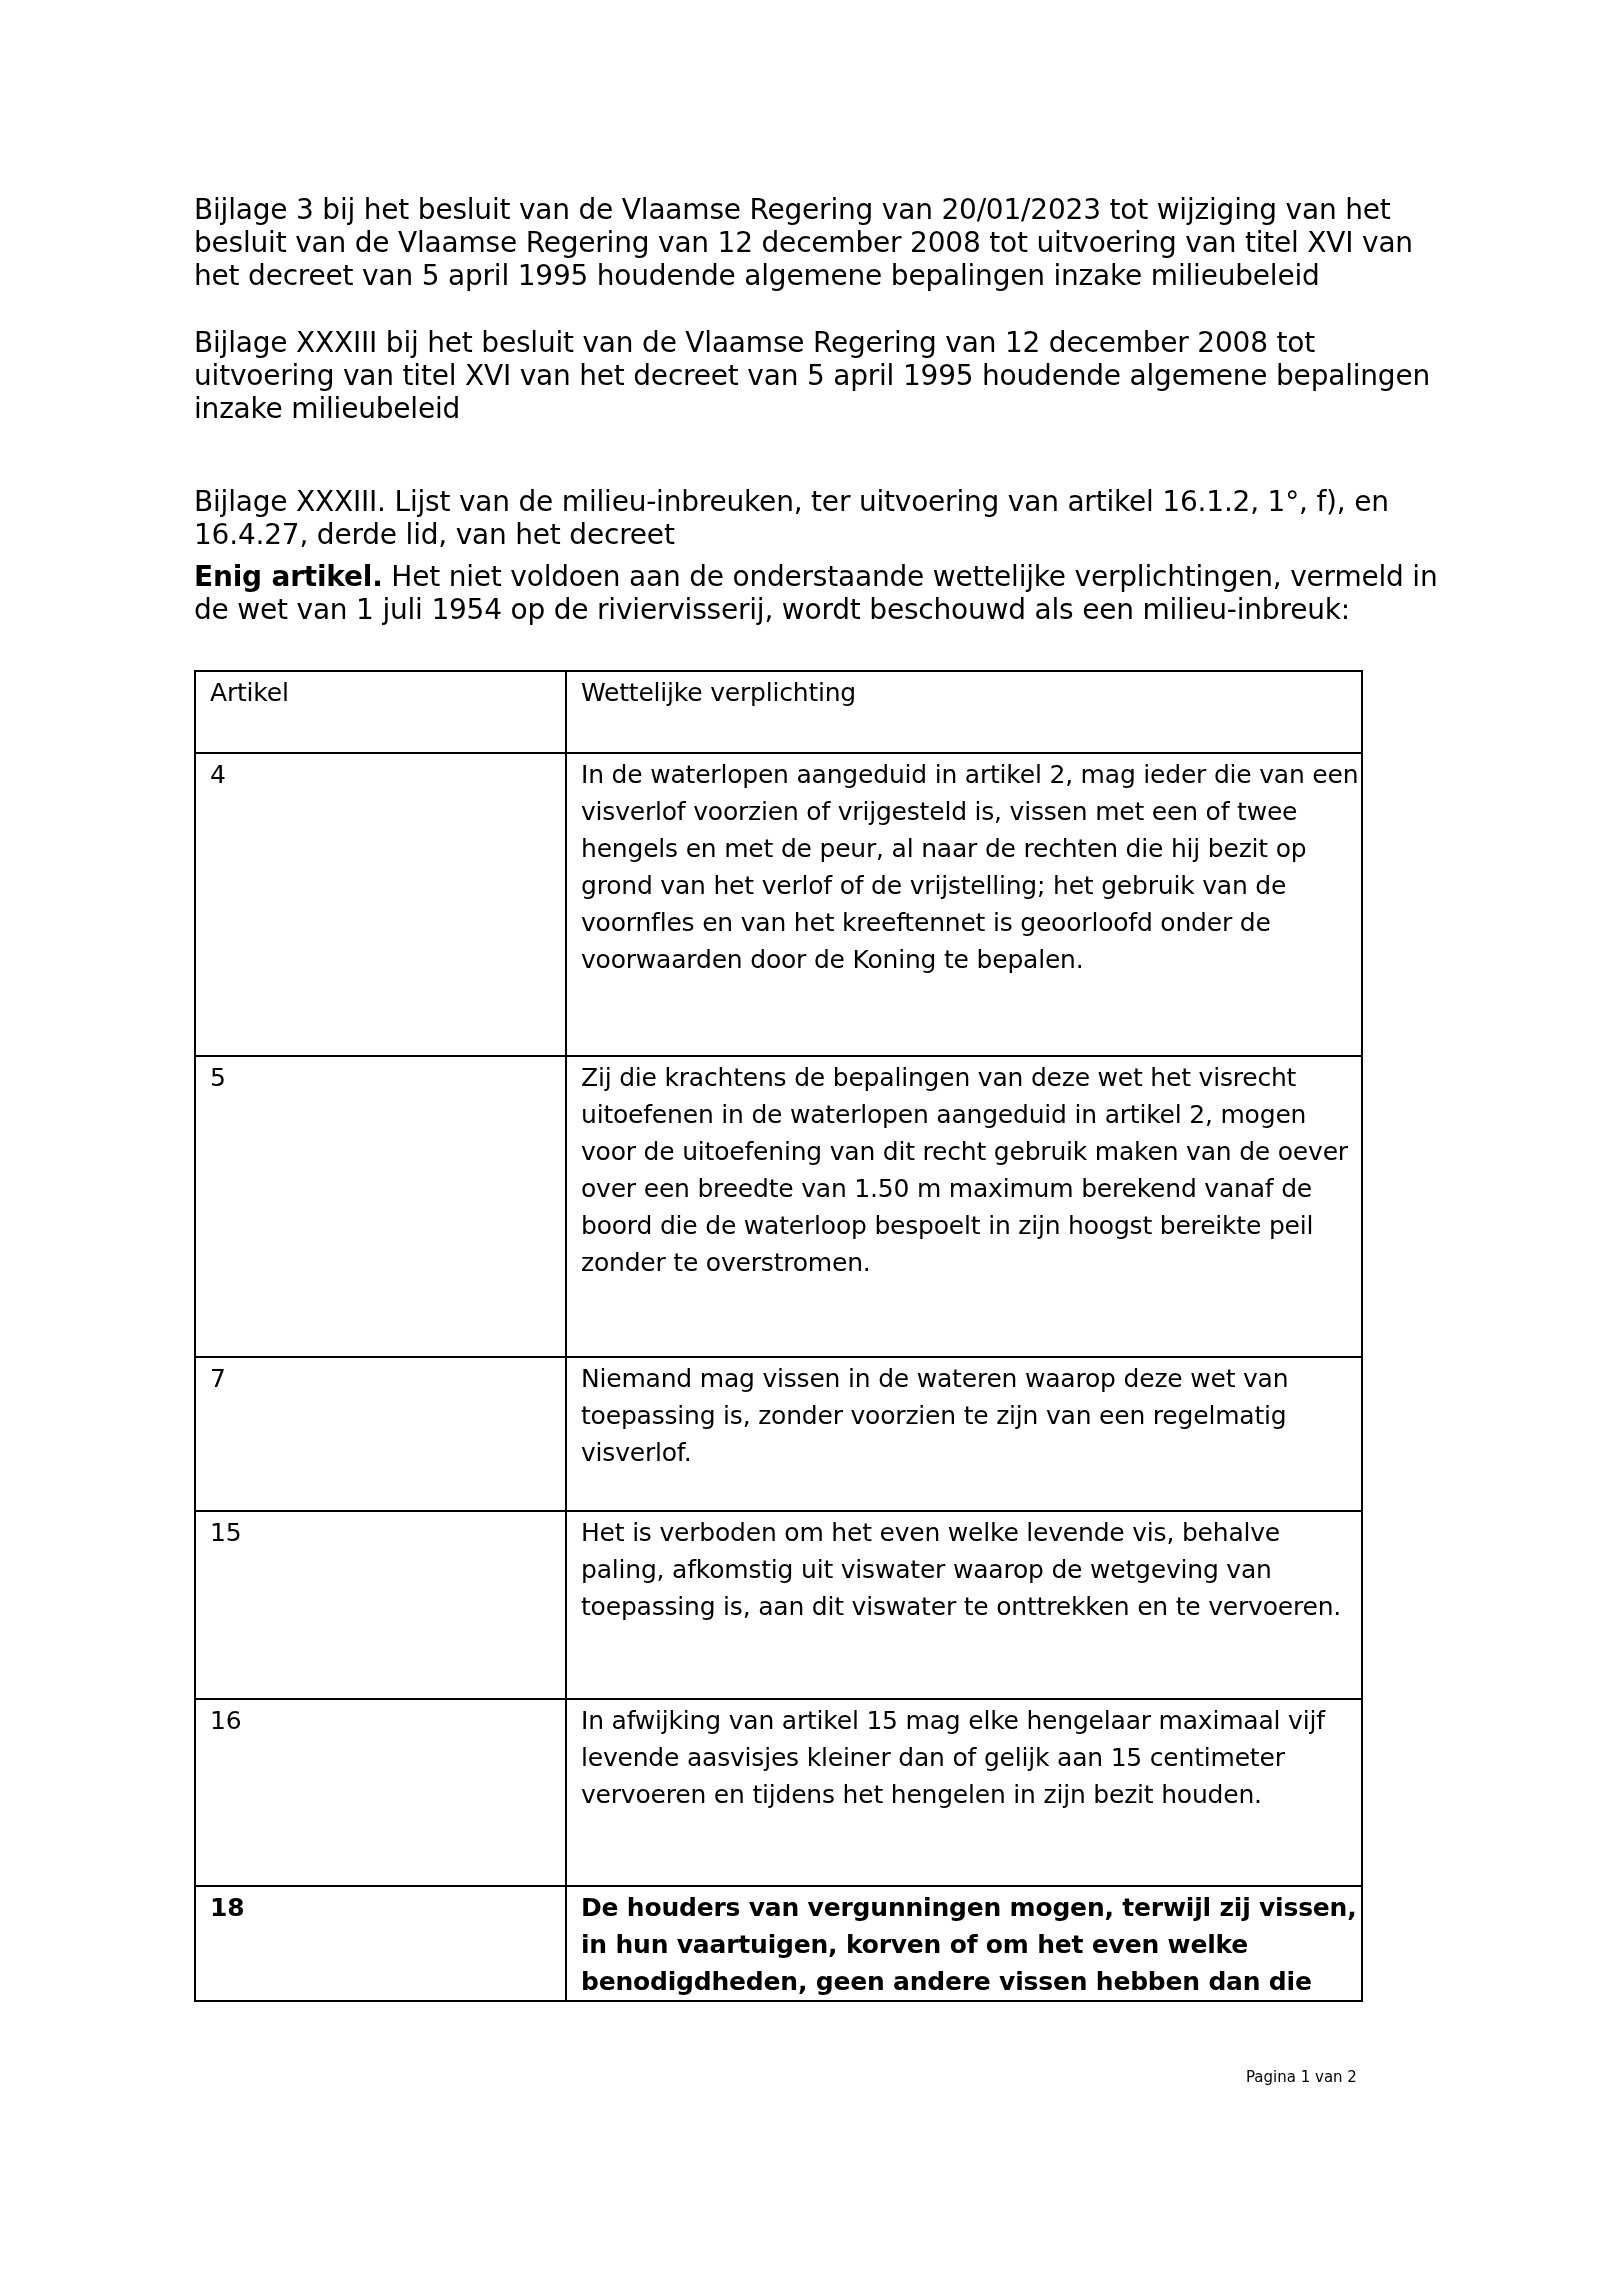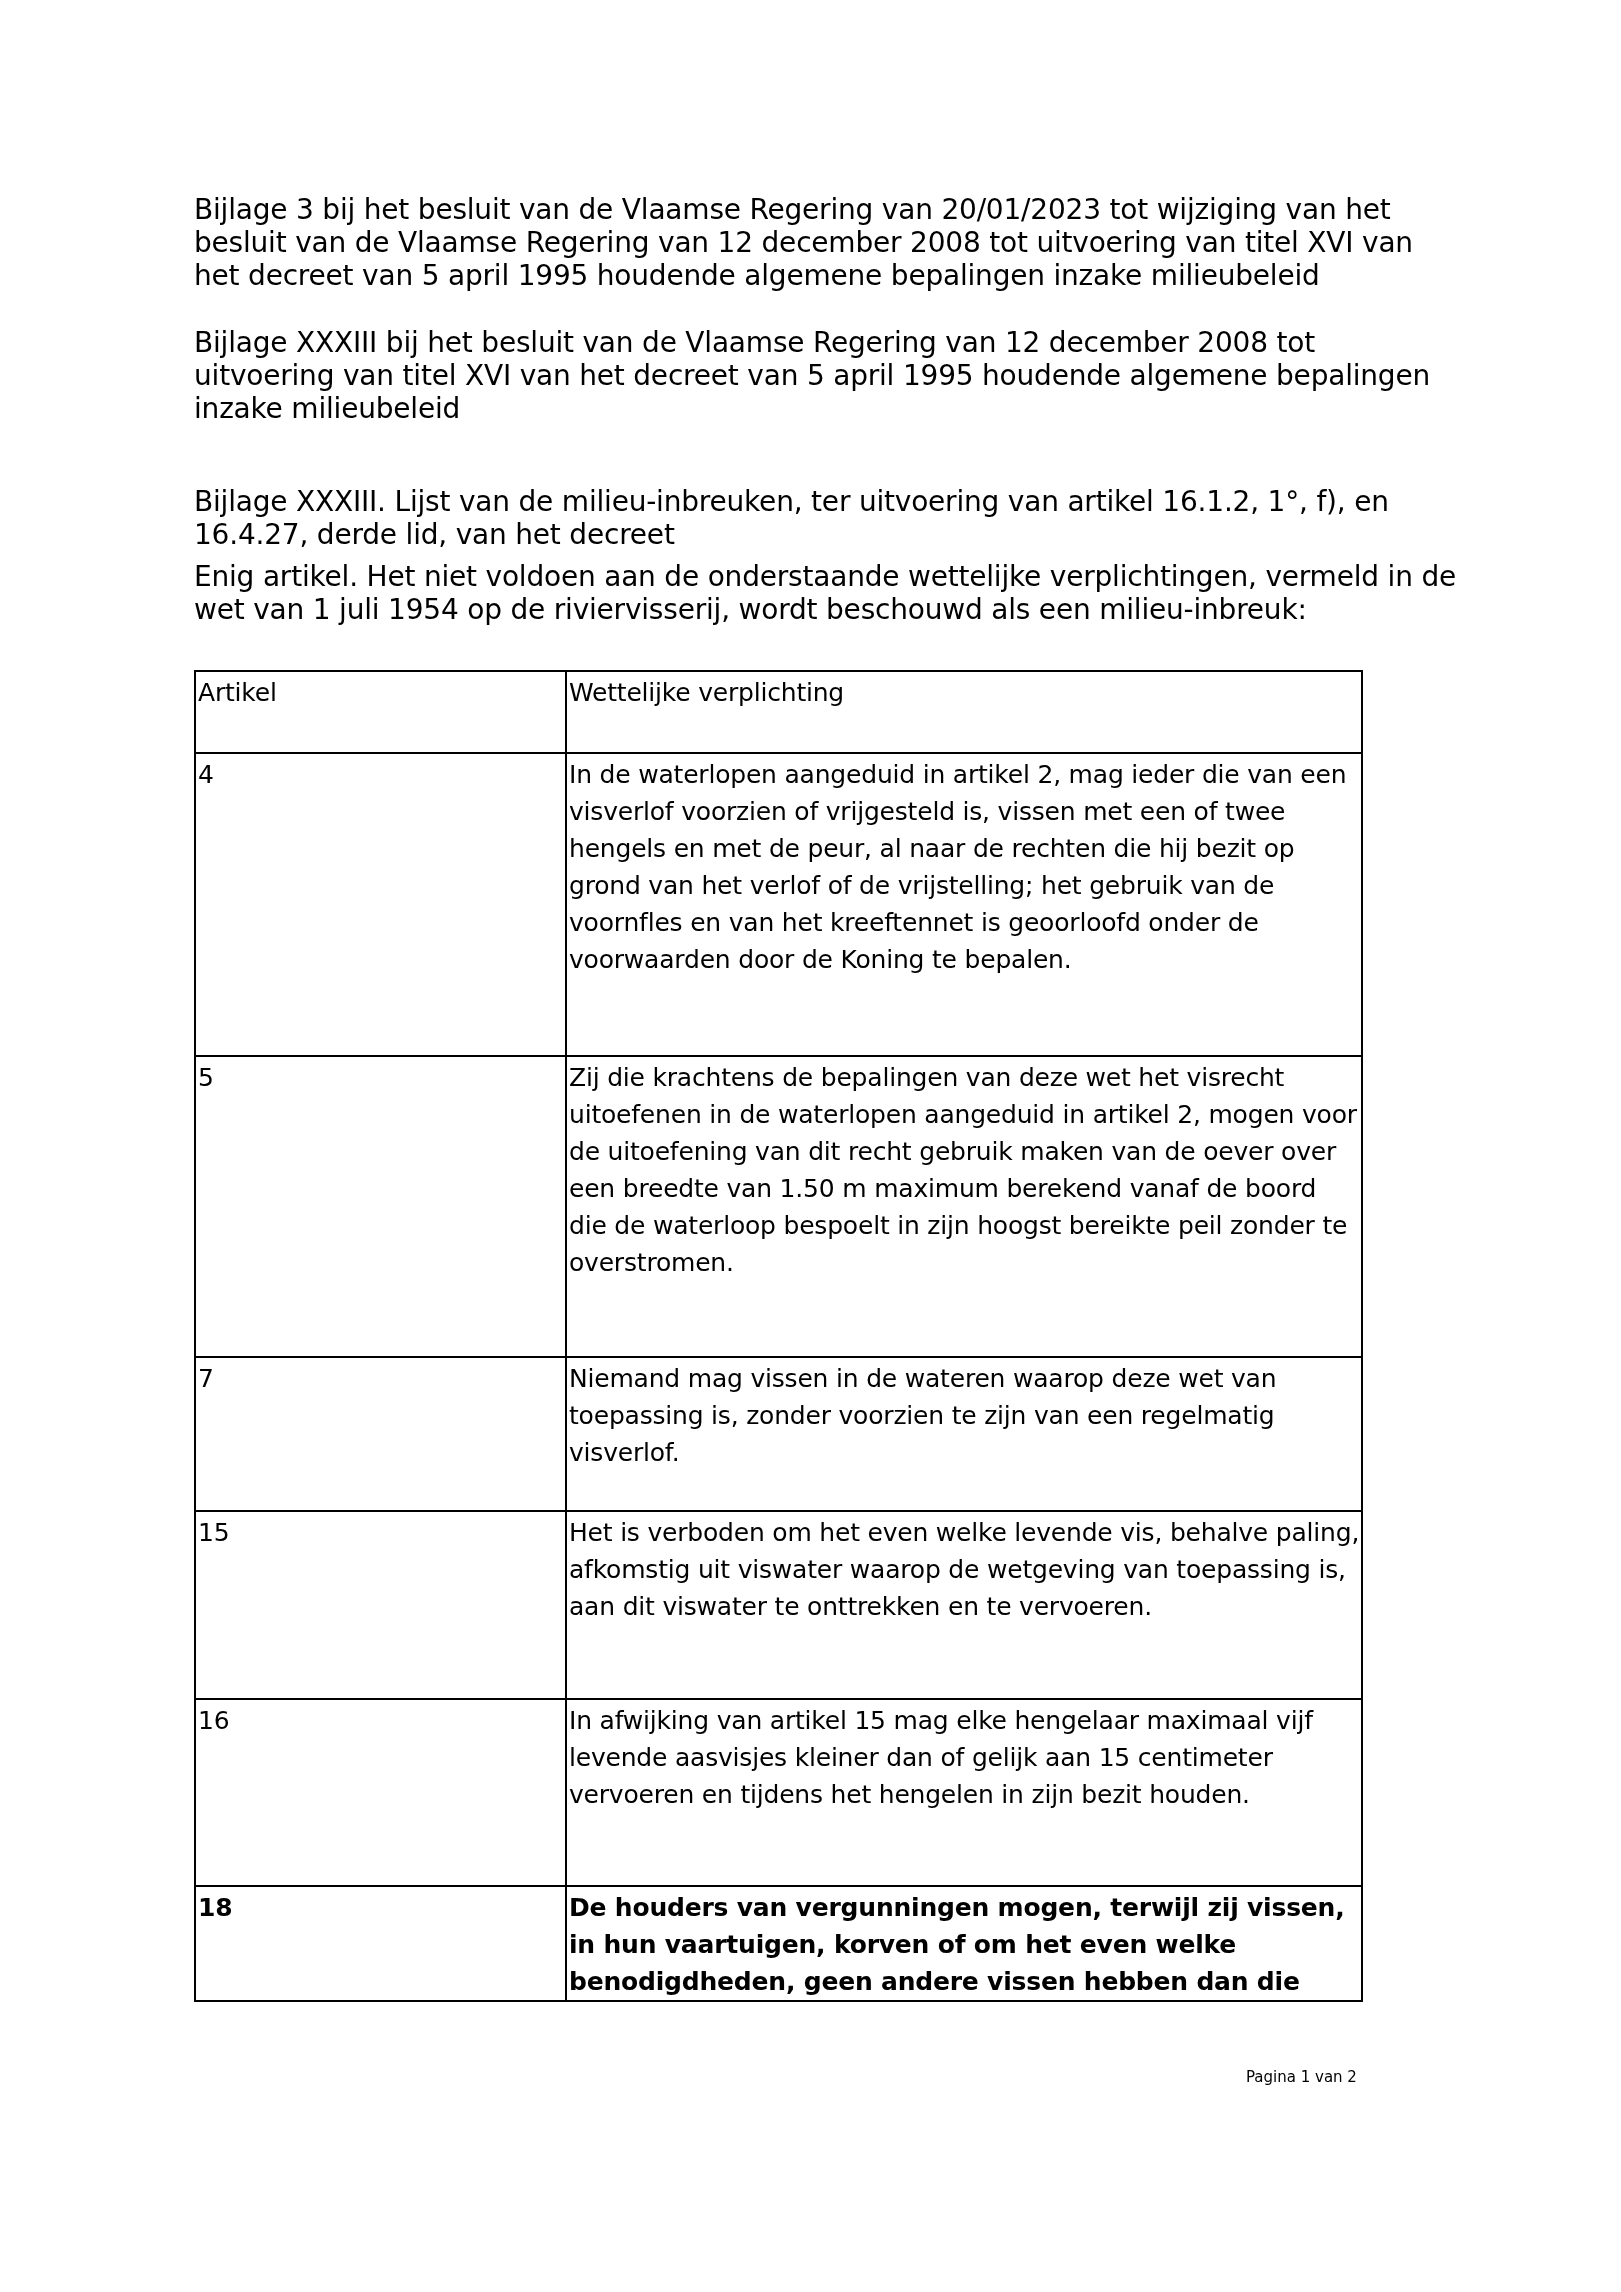--- a/index.html
+++ b/index.html
@@ -4,23 +4,23 @@
 <style>
   html, body { margin: 0; padding: 0; background: #ffffff; }
   body { width: 1621px; height: 2293px; position: relative; overflow: hidden;
          font-family: "DejaVu Sans", sans-serif; color: #000; }
   .page { position: absolute; left: 0; top: 0; width: 1621px; height: 2293px; background: #fff; }
   .para { position: absolute; left: 194px; width: 1264px; font-size: 28px; line-height: 33px; letter-spacing: -0.2px; margin: 0; }
   .p1 { top: 193px; }
   .p2 { top: 326px; }
   .p3 { top: 485px; }
   .p4 { top: 560px; }
-  .bold { font-weight: normal; }
+  .bold { font-weight: bold; }
   table.articles { position: absolute; left: 194px; top: 670px; width: 1167px; border-collapse: collapse; table-layout: fixed; font-size: 25px; line-height: 37px; letter-spacing: -0.2px; }
-  table.articles td { border: 2.5px solid #000; vertical-align: top; padding: 2px 0 0 2px; }
+  table.articles td { border: 2.5px solid #000; vertical-align: top; padding: 2px 0 0 14px; }
   table.articles col.c1 { width: 371px; }
   table.articles col.c2 { width: 796px; }
   tr.r-head td { height: 78px; }
   tr.r4 td { height: 299px; }
   tr.r5 td { height: 297px; }
   tr.r7 td { height: 150px; }
   tr.r15 td { height: 184px; }
   tr.r16 td { height: 183px; }
   tr.r18 td { height: 109px; font-weight: bold; }
   .footer { position: absolute; left: 1246px; top: 2064px; font-size: 15px; line-height: 27.4px; }

